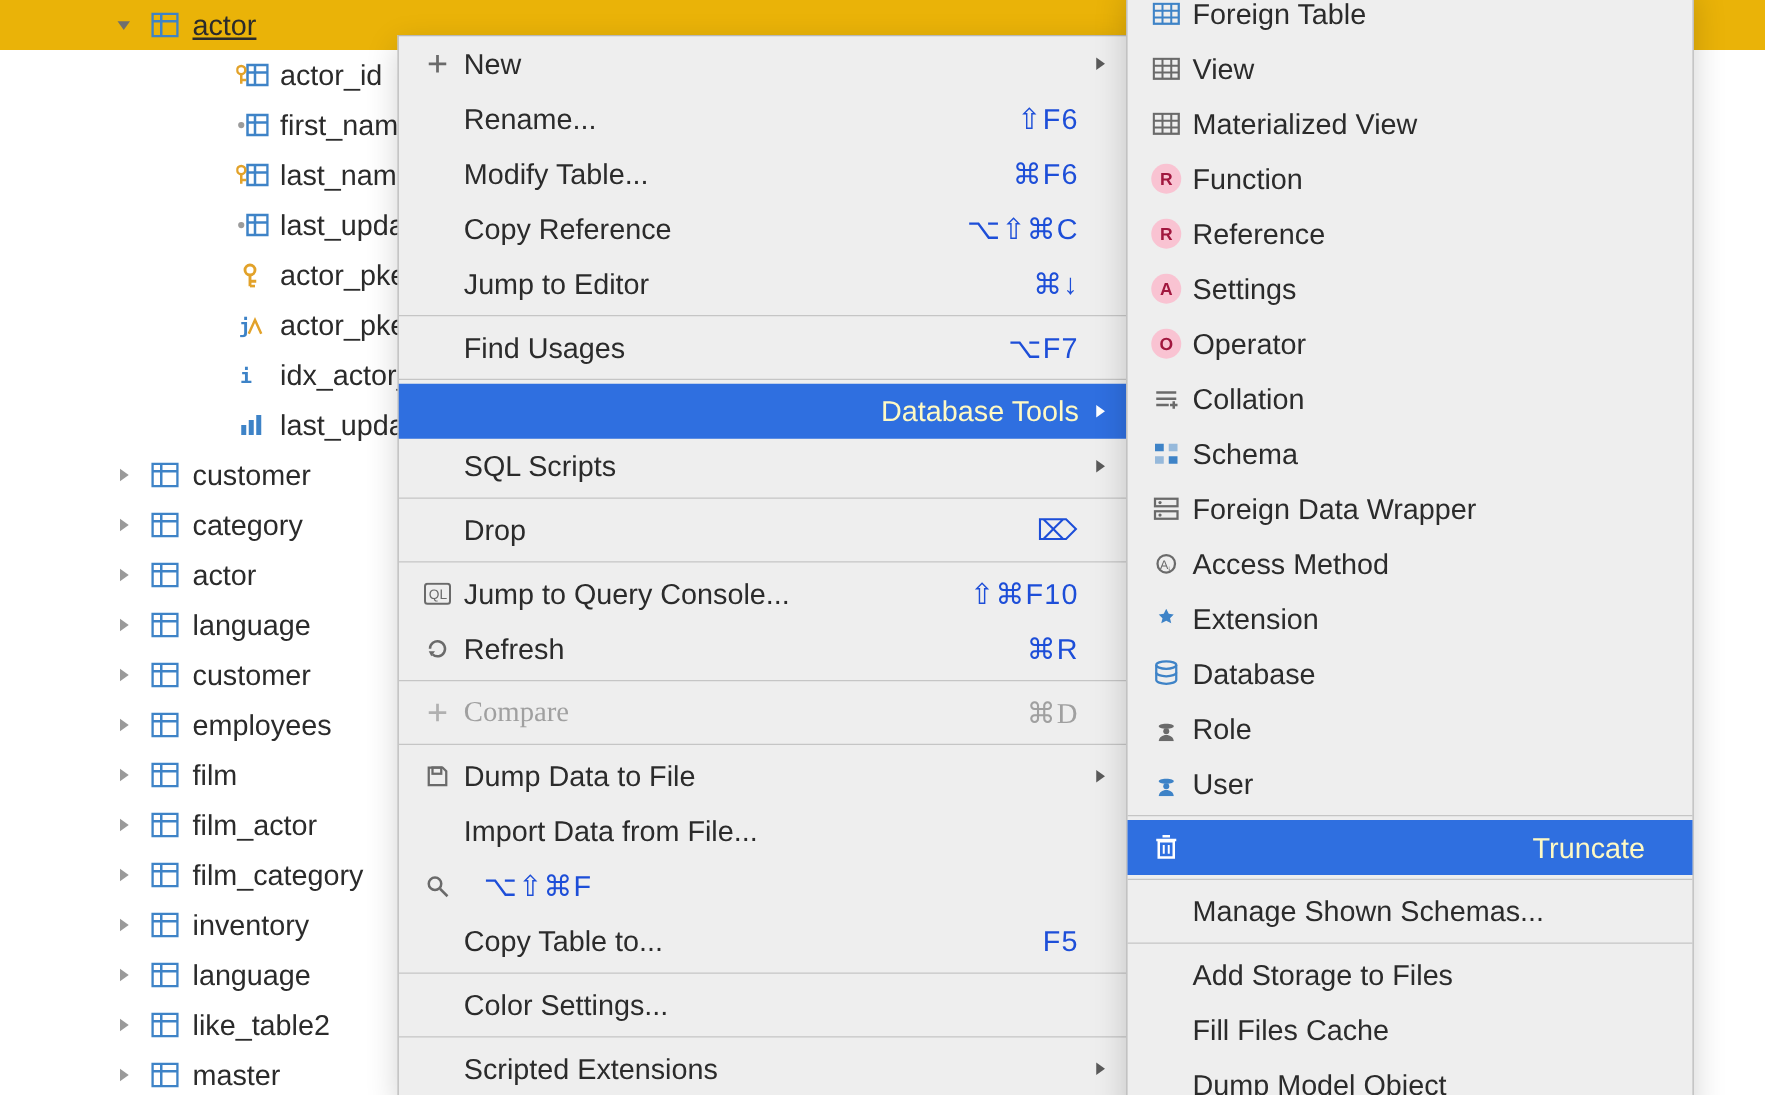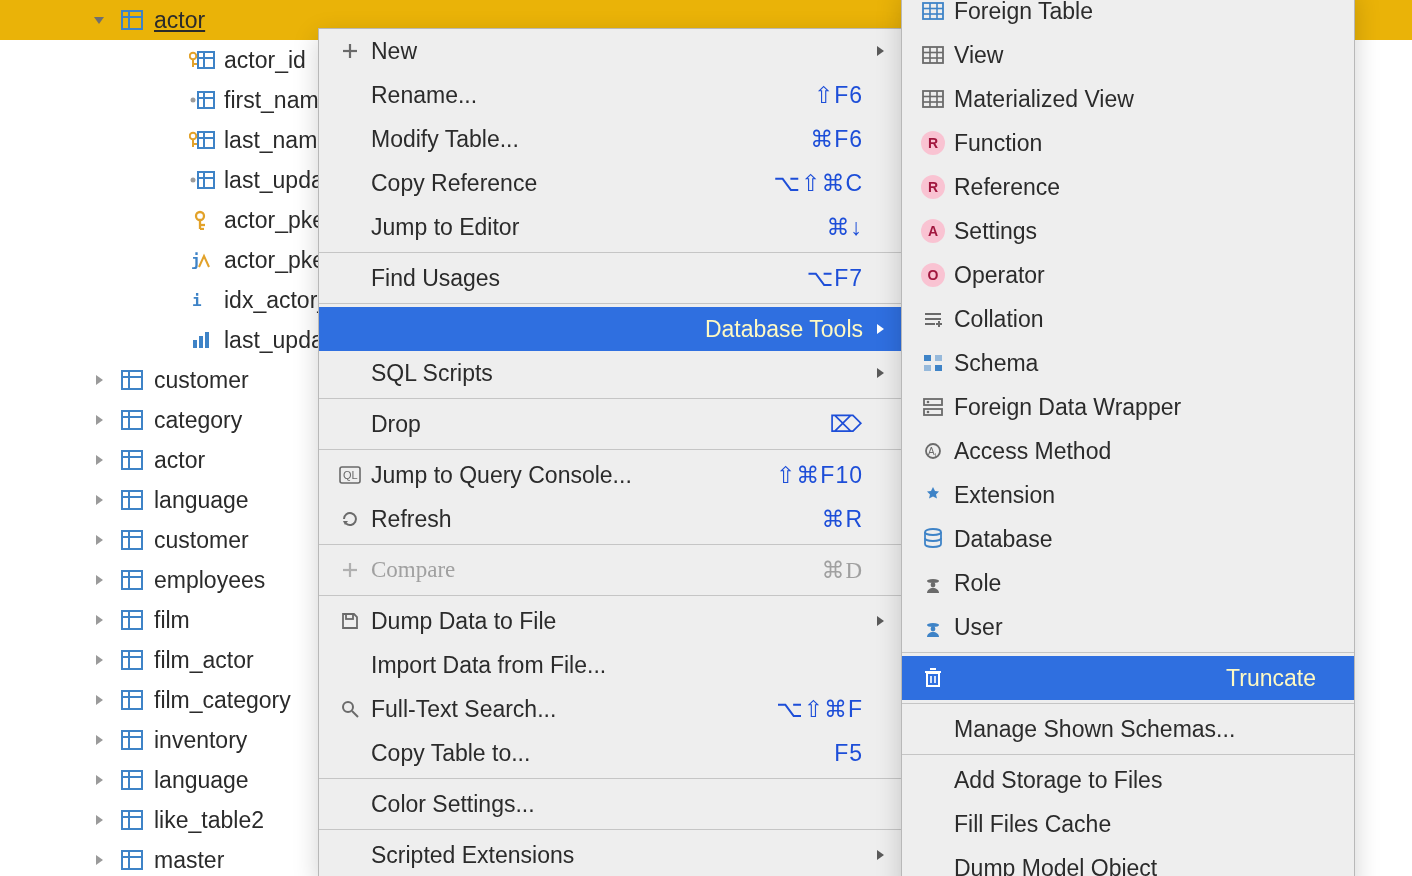--- a/index.html
+++ b/index.html
@@ -561,21 +561,20 @@
       <span class="lbl">Import Data from File...</span>
       <span class="sub"></span>
     </div>
     <div class="row">
       <span class="mi">
         <svg width="20" height="20" viewBox="0 0 20 20">
           <circle cx="8" cy="8" r="5" fill="none" stroke="#6a6a6a" stroke-width="2"></circle>
           <line x1="12" y1="12" x2="18" y2="18" stroke="#6a6a6a" stroke-width="2"></line>
         </svg>
       </span>
-      <span class="lbl">Full-Text Search...</span>
       <span class="sc">⌥⇧⌘F</span>
       <span class="sub"></span>
     </div>
     <div class="row">
       <span class="mi"></span>
       <span class="lbl">Copy Table to...</span>
       <span class="sc">F5</span>
       <span class="sub"></span>
     </div>
     <div class="sep"></div>

